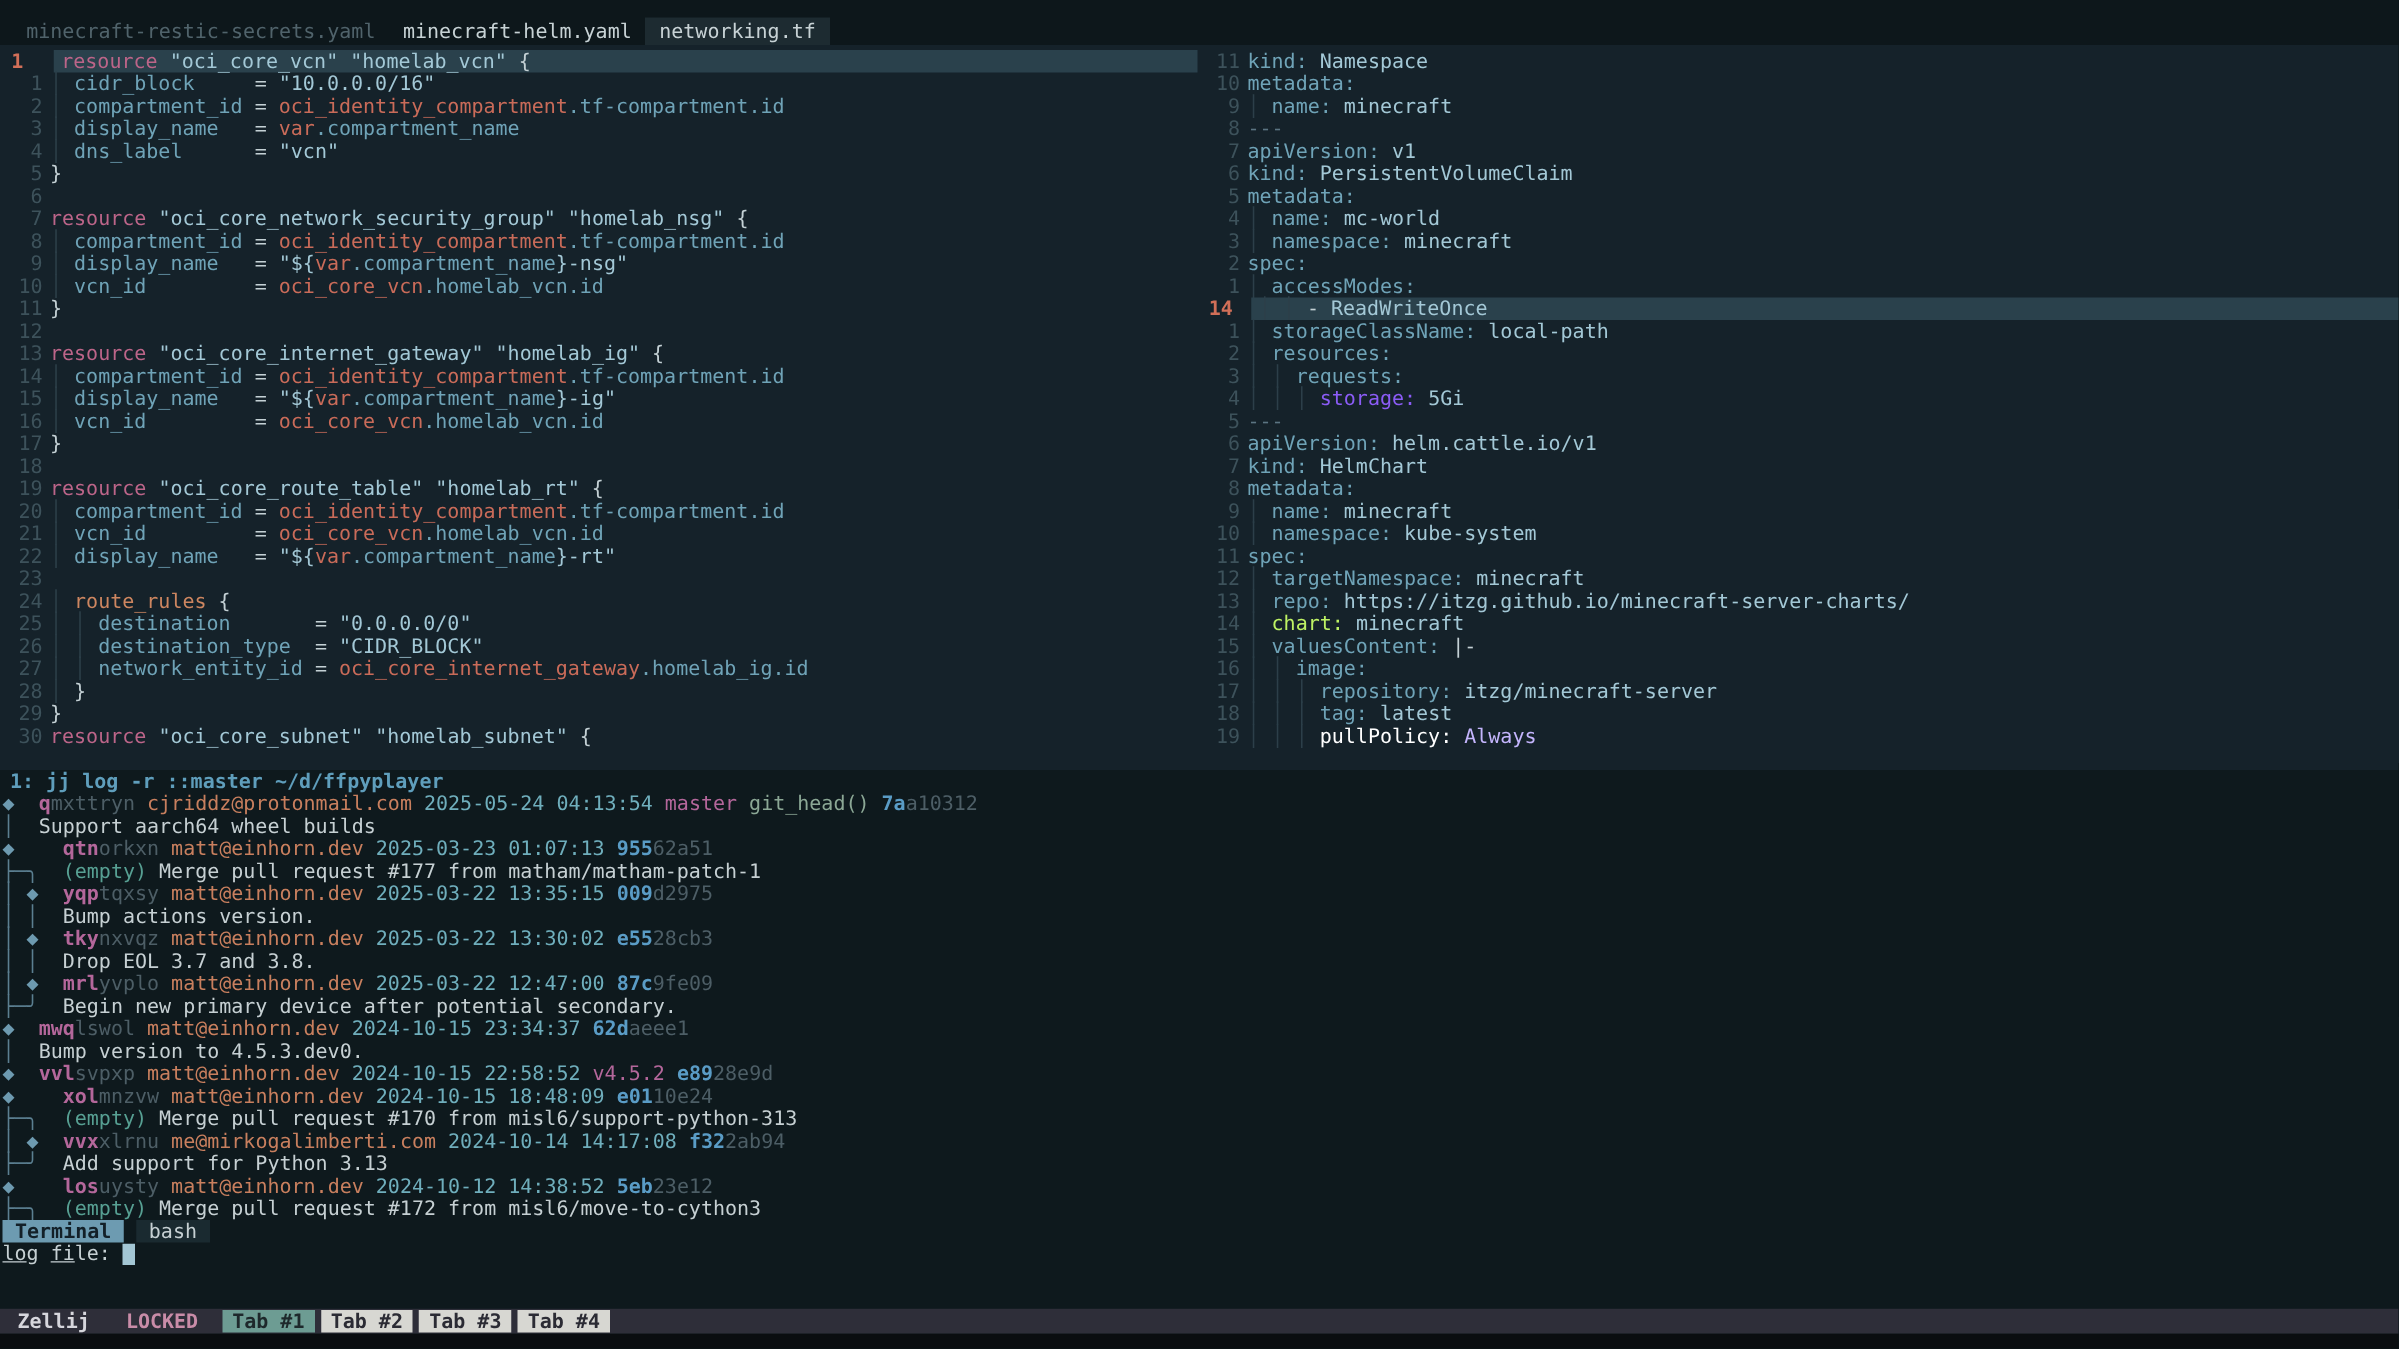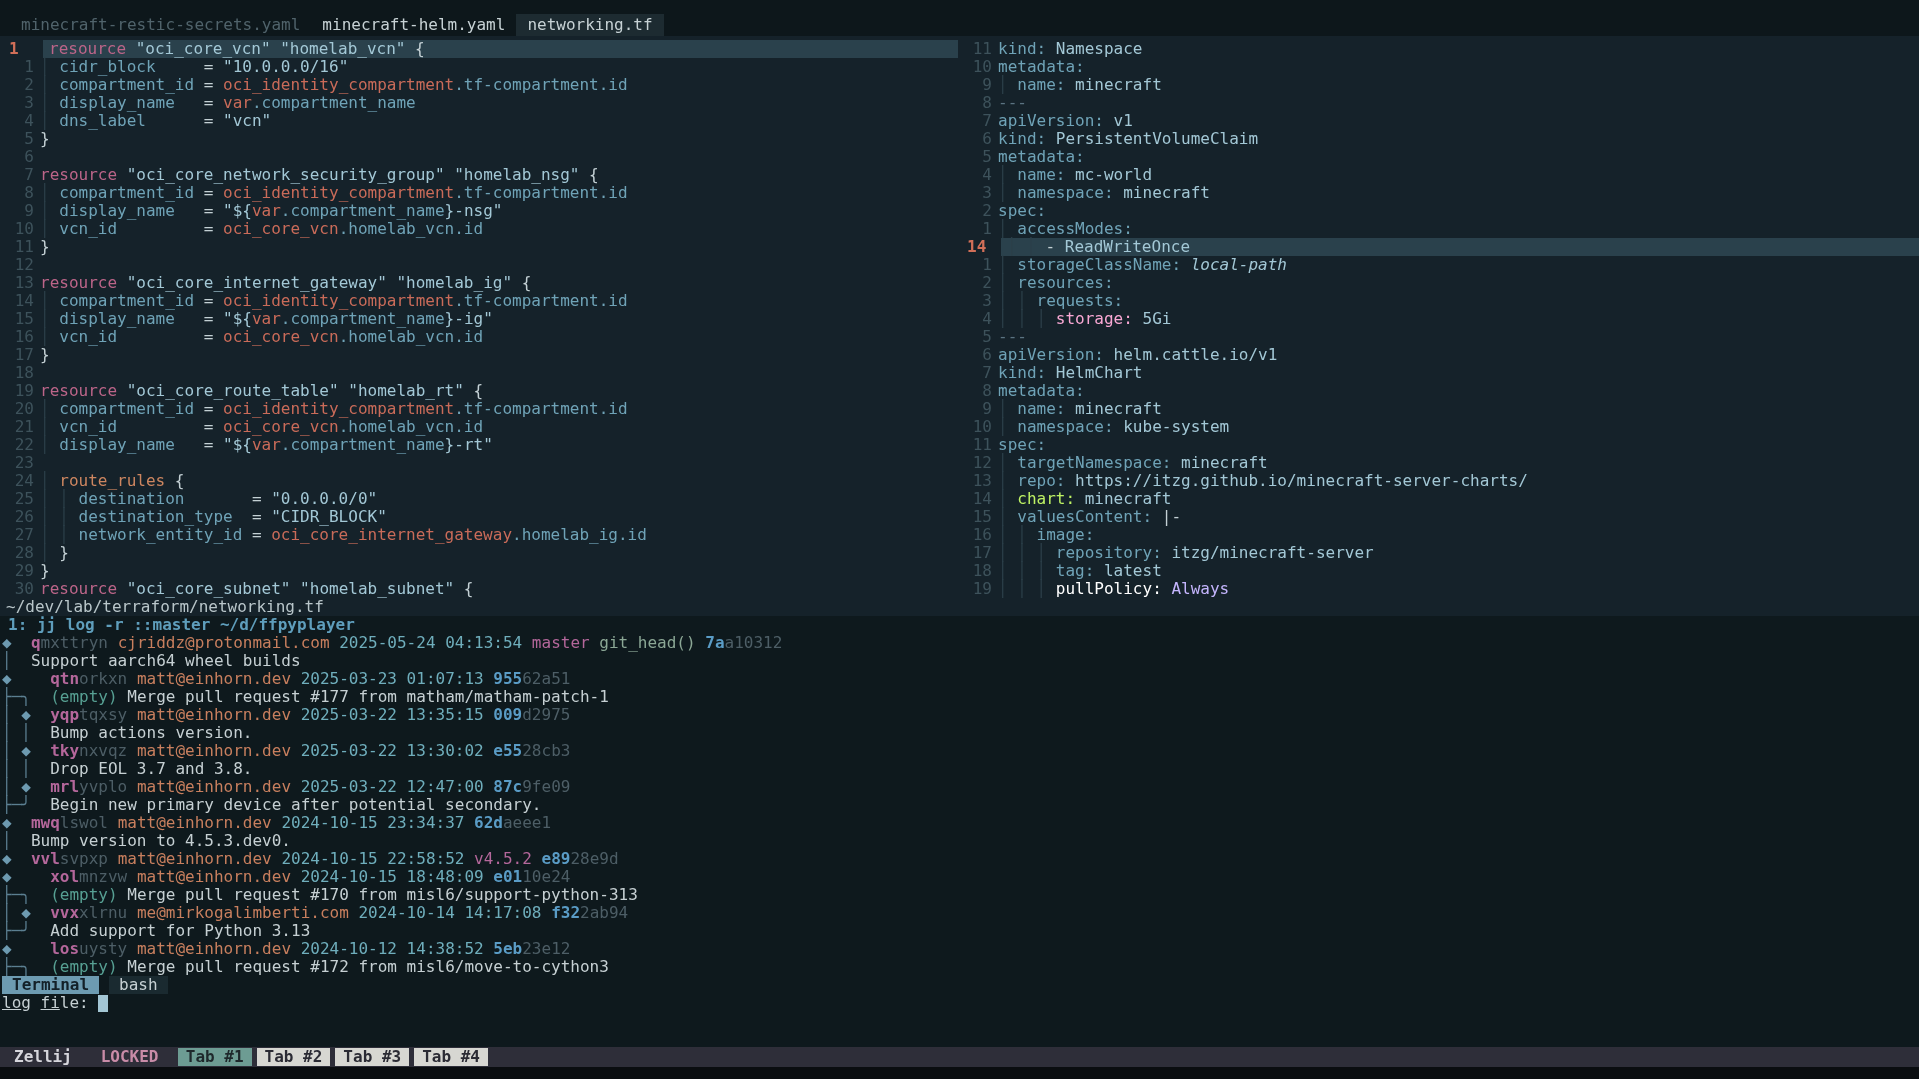--- a/index.html
+++ b/index.html
@@ -168,21 +168,20 @@
           </div>
           <div class="edrow">
             <span class="gut">29</span>
             <span class="code"><span style="color: rgb(196, 209, 213);">}</span></span>
           </div>
           <div class="edrow">
             <span class="gut">30</span>
             <span class="code"><span style="color: rgb(188, 101, 137);">resource</span><span style="color: rgb(196, 209, 213);"> </span><span style="color: rgb(163, 200, 214);">"oci_core_subnet"</span><span style="color: rgb(196, 209, 213);"> </span><span style="color: rgb(163, 200, 214);">"homelab_subnet"</span><span style="color: rgb(196, 209, 213);"> {</span></span>
           </div>
         </div>
-      <div class="pathline">~/dev/lab/terraform/networking.tf</div>
     </div>
     <div class="pane" id="pane-right">
       <div id="right-lines">
           <div class="edrow">
             <span class="gut">11</span>
             <span class="code"><span style="color: rgb(111, 163, 183);">kind: </span><span style="color: rgb(163, 200, 214);">Namespace</span></span>
           </div>
           <div class="edrow">
             <span class="gut">10</span>
             <span class="code"><span style="color: rgb(111, 163, 183);">metadata:</span></span>
@@ -222,33 +221,33 @@
           <div class="edrow">
             <span class="gut">1</span>
             <span class="code"><span style="color: rgb(44, 63, 73);">│ </span><span style="color: rgb(111, 163, 183);">accessModes:</span></span>
           </div>
           <div class="edrow hl">
             <span class="gut cur">14</span>
             <span class="code"><span style="color: rgb(44, 63, 73);">│ │ </span><span style="color: rgb(196, 209, 213);">- </span><span style="color: rgb(163, 200, 214);">ReadWriteOnce</span></span>
           </div>
           <div class="edrow">
             <span class="gut">1</span>
-            <span class="code"><span style="color: rgb(44, 63, 73);">│ </span><span style="color: rgb(111, 163, 183);">storageClassName: </span><span style="color: rgb(163, 200, 214); font-style: italic;">local-path</span></span>
+            <span class="code"><span style="color: rgb(44, 63, 73);">│ </span><span style="color: rgb(111, 163, 183);">storageClassName: </span><span style="color: rgb(163, 200, 214);">local-path</span></span>
           </div>
           <div class="edrow">
             <span class="gut">2</span>
             <span class="code"><span style="color: rgb(44, 63, 73);">│ </span><span style="color: rgb(111, 163, 183);">resources:</span></span>
           </div>
           <div class="edrow">
             <span class="gut">3</span>
             <span class="code"><span style="color: rgb(44, 63, 73);">│ │ </span><span style="color: rgb(111, 163, 183);">requests:</span></span>
           </div>
           <div class="edrow">
             <span class="gut">4</span>
-            <span class="code"><span style="color: rgb(44, 63, 73);">│ │ │ </span><span style="color: #f9a8d4;">storage: </span><span style="color: rgb(163, 200, 214);">5Gi</span></span>
+            <span class="code"><span style="color: rgb(44, 63, 73);">│ │ │ </span><span style="color: #8b5cf6;">storage: </span><span style="color: rgb(163, 200, 214);">5Gi</span></span>
           </div>
           <div class="edrow">
             <span class="gut">5</span>
             <span class="code"><span style="color: rgb(91, 116, 130);">---</span></span>
           </div>
           <div class="edrow">
             <span class="gut">6</span>
             <span class="code"><span style="color: rgb(111, 163, 183);">apiVersion: </span><span style="color: rgb(163, 200, 214);">helm.cattle.io/v1</span></span>
           </div>
           <div class="edrow">

